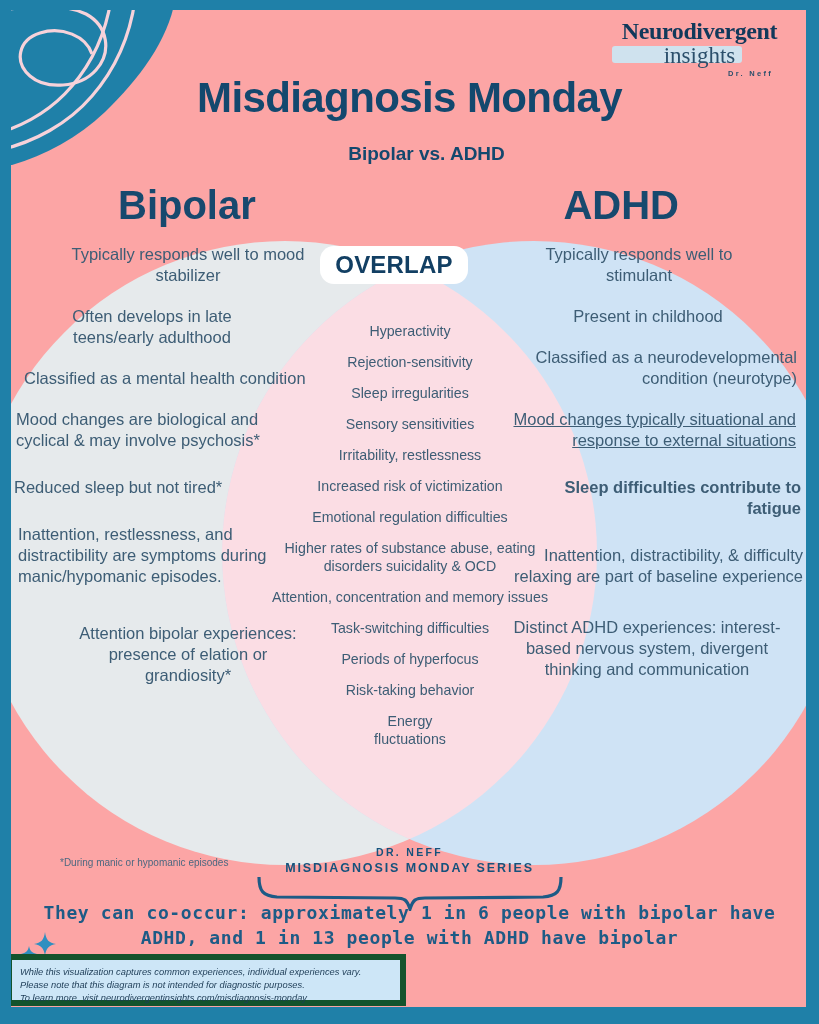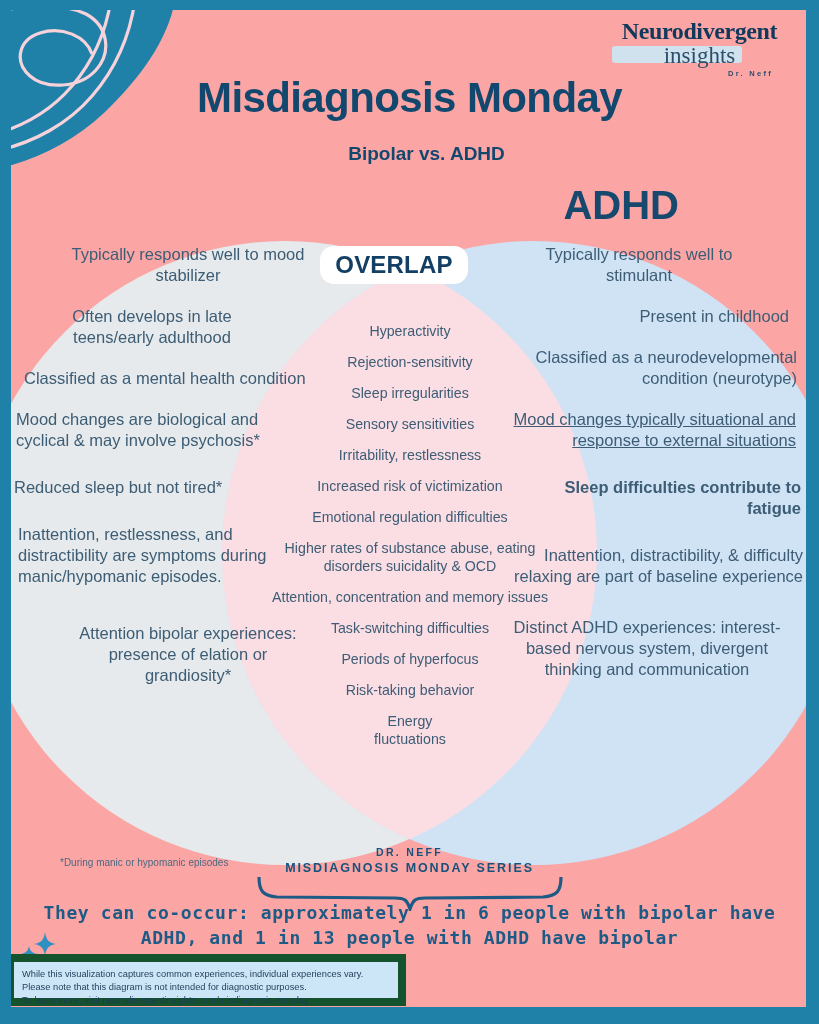--- a/index.html
+++ b/index.html
@@ -107,22 +107,23 @@
     font-size: 18px; line-height: 25px; color: #1d5b86; letter-spacing: 0.6px; z-index: 20;
     font-weight: bold;
   }
 
   
   .sparkles { position: absolute; left: 18px; top: 930px; width: 46px; height: 42px; z-index: 25; }
 
   
   .disclaimer {
     position: absolute; left: 6px; bottom: 18px; width: 400px; height: 52px;
-    background: #cde6f7; border: 8px solid #14532d; z-index: 25;
+    background: #cde6f7; border: 6px solid #14532d; z-index: 25;
     padding: 6px 0 0 8px;
+    font-style: italic;
   }
   .disclaimer p {
     font-size: 9.3px; line-height: 13.2px; color: #1d3c56; margin: 0;
   }
 </style>
 </head>
 <body>
 
 <div id="page">
 
@@ -138,20 +139,21 @@
   <div class="logo">
     <div class="logo-brush"></div>
     <div class="logo-line1">Neurodivergent</div>
     <div class="logo-line2">insights</div>
     <div class="logo-line3">Dr. Neff</div>
   </div>
 
   <div class="main-title">Misdiagnosis Monday</div>
   <div class="sub-title">Bipolar vs. ADHD</div>
 
+  <div class="side-title title-bipolar">Bipolar</div>
   <div class="side-title title-adhd">ADHD</div>
 
   <svg class="venn" viewBox="0 0 819 1024">
     <circle cx="285" cy="553" r="312" fill="#e6eaec"></circle>
     <circle cx="534" cy="553" r="312" fill="#cfe3f5"></circle>
     <clipPath id="clipL">
         <circle cx="285" cy="553" r="312"></circle>
       </clipPath>
     <circle cx="534" cy="553" r="312" fill="#fbdde4" clip-path="url(#clipL)"></circle>
   </svg>
@@ -179,21 +181,21 @@
     <p class="item">Higher rates of substance abuse, eating disorders suicidality &amp; OCD</p>
     <p class="item">Attention, concentration and memory issues</p>
     <p class="item">Task-switching difficulties</p>
     <p class="item">Periods of hyperfocus</p>
     <p class="item">Risk-taking behavior</p>
     <p class="item" style="width:120px;margin-left:80px;">Energy fluctuations</p>
   </div>
 
   <div class="col col-right">
     <p class="item" style="text-align:center;padding-right:40px;">Typically responds well to stimulant</p>
-    <p class="item" style="padding-right:16px;">Present in childhood</p>
+    <p class="item" style="text-align:center;padding-right:22px;">Present in childhood</p>
     <p class="item" style="padding-right:8px;">Classified as a neurodevelopmental condition (neurotype)</p>
     <p class="item" style="padding-right:9px;text-decoration:underline;">Mood changes typically situational and response to external situations</p>
     <p class="item" style="padding-right:4px;margin-top:26px;font-weight:bold;">Sleep difficulties contribute to fatigue</p>
     <p class="item" style="padding-right:2px;margin-top:26px;">Inattention, distractibility, &amp; difficulty relaxing are part of baseline experience</p>
     <p class="item" style="text-align:center;padding-right:24px;margin-top:30px;">Distinct ADHD experiences: interest-based nervous system, divergent thinking and communication</p>
   </div>
 
   <div class="footnote">*During manic or hypomanic episodes</div>
 
   <div class="series-block">

